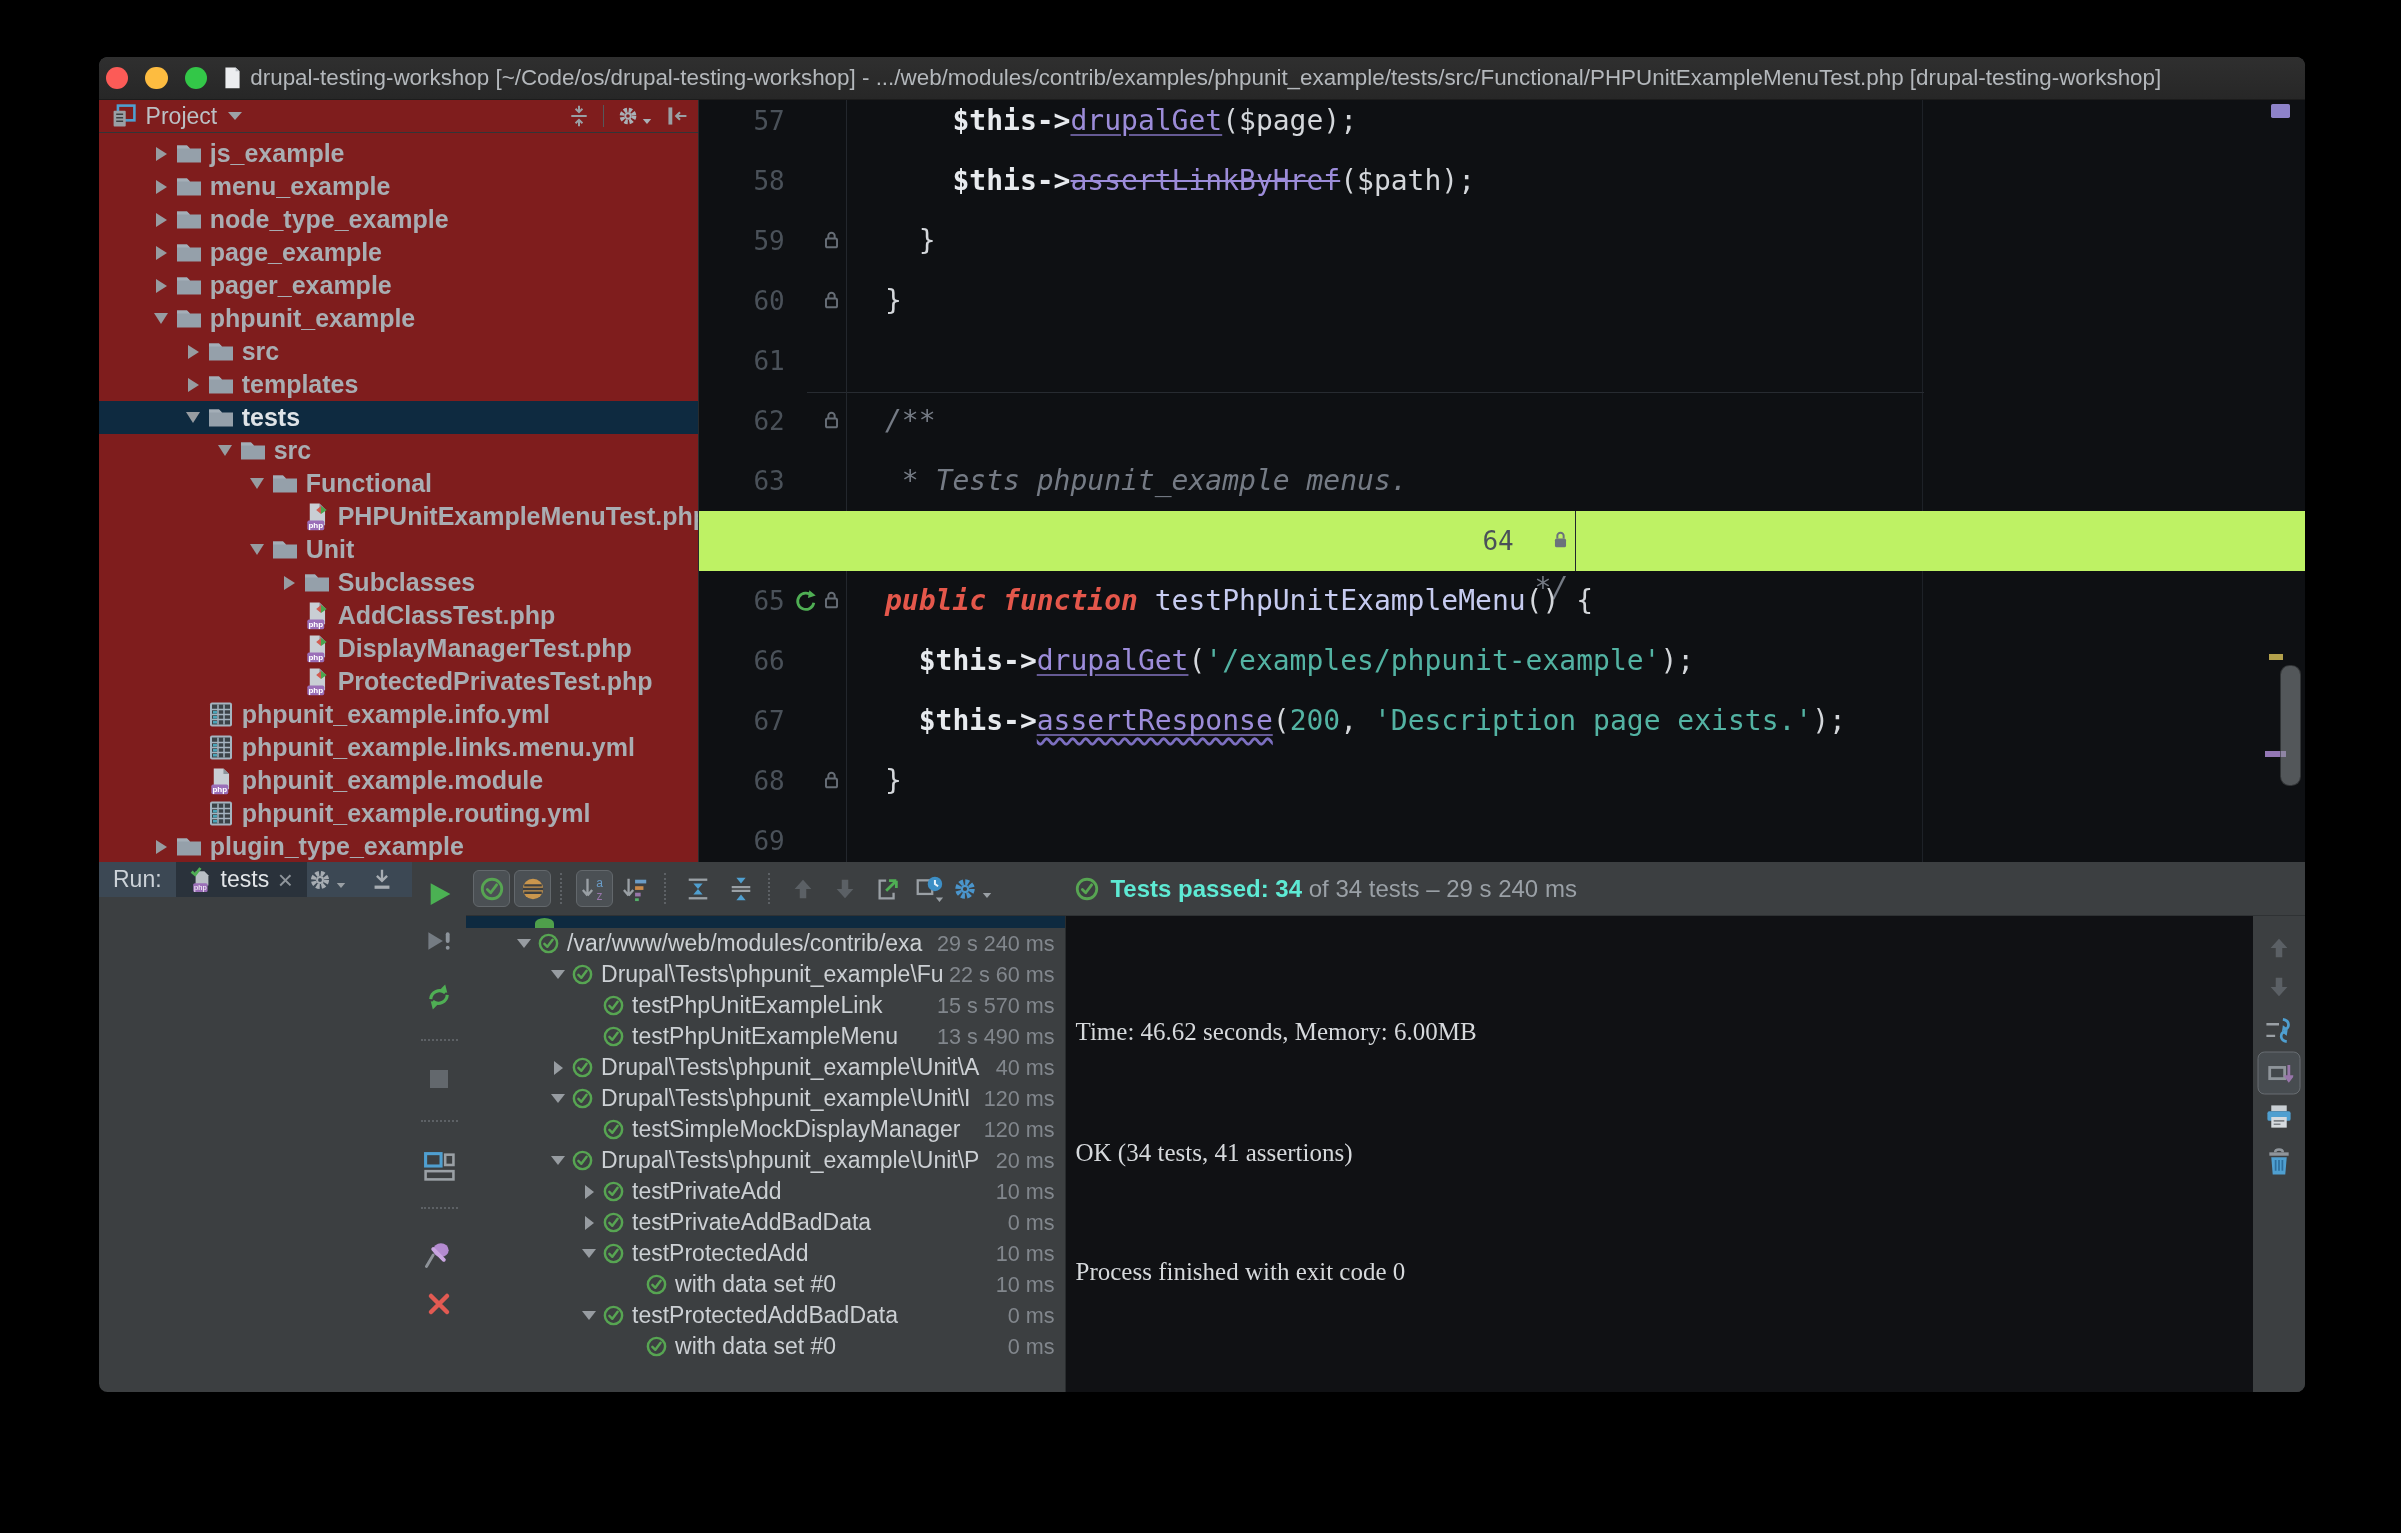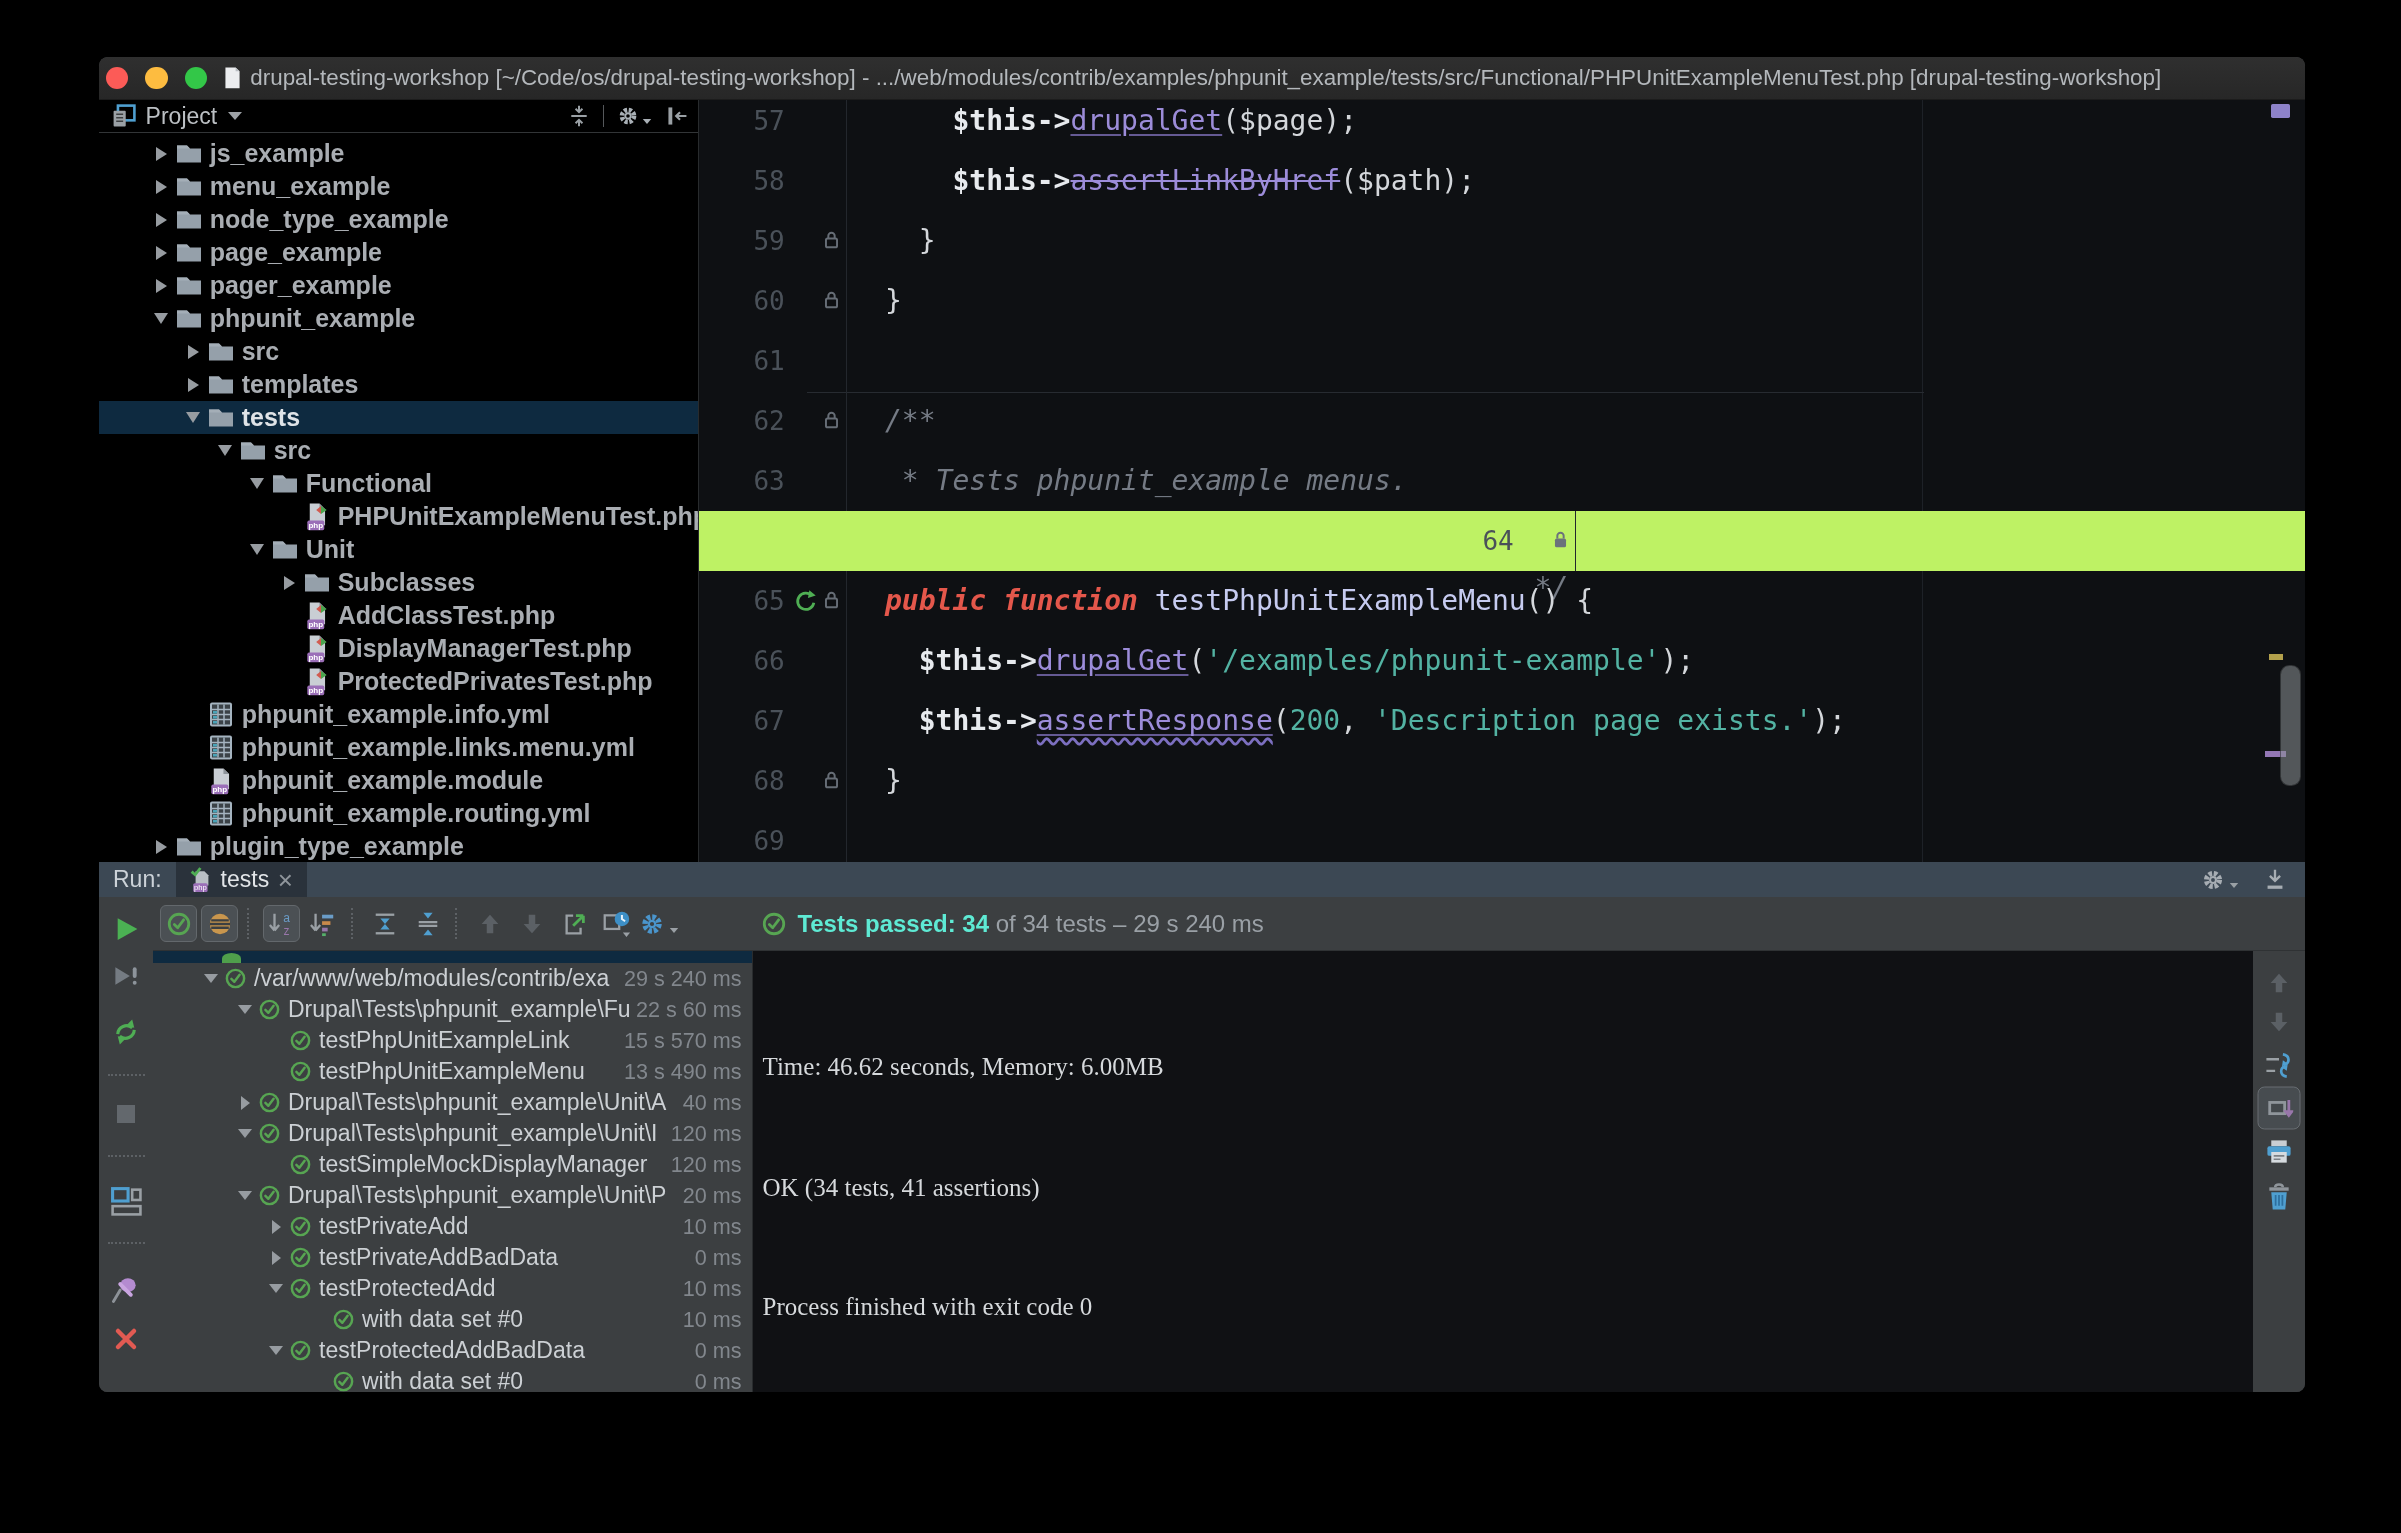--- a/index.html
+++ b/index.html
@@ -9,21 +9,21 @@
   
   .titlebar{height:42px;background:linear-gradient(#2f2f2f,#272727);border-bottom:0.9px solid #1c1c1c;
     display:flex;align-items:center;flex:0 0 auto;}
   .lights{display:flex;gap:17px;padding-left:7px;}
   .light{width:22.4px;height:22.4px;border-radius:50%;}
   .light.r{background:#fc5b57;}.light.y{background:#fdbc40;}.light.g{background:#33c748;}
   .title-doc{width:19px;height:24px;margin-left:15.5px;flex:0 0 auto;}
   .title-text{color:#b4b8bc;font-size:22.4px;margin-left:8.6px;white-space:nowrap;overflow:hidden;}
   
   .main{display:flex;height:762px;flex:0 0 auto;}
-  .project-panel{width:599px;flex:0 0 auto;background:#000000;border-right:0.9px solid #282b2d;display:flex;flex-direction:column;}
+  .project-panel{width:599px;flex:0 0 auto;background:#7f1d1d;border-right:0.9px solid #282b2d;display:flex;flex-direction:column;}
   .panel-header{height:32px;display:flex;align-items:center;padding:0 8.6px 0 12px;border-bottom:0.9px solid #323537;flex:0 0 auto;}
   .panel-header .ptitle{color:#bcc0c4;font-size:23px;margin-left:8.6px;}
   .tri-d-sm{width:0;height:0;border-left:7px solid transparent;border-right:7px solid transparent;border-top:8.6px solid #9da1a6;margin-left:10.4px;}
   .ph-icons{margin-left:auto;display:flex;align-items:center;gap:12px;}
   .ph-divider{width:0.9px;height:22.4px;background:#55585b;}
   .ic{display:inline-block;vertical-align:middle;}
   .tree{padding-top:4.3px;overflow:hidden;}
   .trow{height:33px;display:flex;align-items:center;font-size:25px;color:#a9adb2;white-space:nowrap;font-weight:bold;}
   .trow.sel{background:#0e2a40;color:#dfe3e7;}
   .slot{width:24px;flex:0 0 auto;display:flex;justify-content:center;}
@@ -49,21 +49,21 @@
   .tok-kw{color:#e4574b;font-style:italic;font-weight:600;}
   .tok-fn{color:#c6cbf0;}
   .tok-str{color:#53b3a3;}
   .tok-num{color:#53b3a3;}
   .tok-comment{color:#757b85;font-style:italic;}
   .stripe-square{position:absolute;right:15.5px;top:3.5px;width:19px;height:14px;background:#8d82c9;border-radius:1.7px;}
   .scroll-thumb{position:absolute;right:4.3px;top:565px;width:19px;height:119px;border-radius:9.5px;background:rgba(140,145,150,.55);border:0.9px solid rgba(0,0,0,.4);}
   .mark-y{position:absolute;right:22.4px;top:554px;width:14px;height:6px;background:#b3a14c;}
   .mark-p{position:absolute;right:19px;top:651px;width:21px;height:6px;background:#9377b5;}
   
-  .runpanel{flex:1;display:flex;flex-direction:column;min-height:0;}
+  .runpanel{flex:1;display:flex;flex-direction:row;min-height:0;}
   .run-header{height:35px;flex:0 0 auto;background:#3c4854;display:flex;align-items:center;}
   .run-label{color:#ccd2d8;font-size:23px;padding:0 14px 0 14px;}
   .run-tab{height:100%;background:#2a323b;display:flex;align-items:center;padding:0 14px;gap:8.6px;}
   .run-tab .tlabel{color:#e2e5e8;font-size:23px;}
   .run-tab .tclose{color:#8f959b;font-size:26px;line-height:1;}
   .rh-right{margin-left:auto;display:flex;align-items:center;gap:22.4px;padding-right:17px;}
   .run-body{flex:1;display:flex;min-height:0;}
   .left-strip{width:54px;flex:0 0 auto;background:#3c3f41;position:relative;}
   .ls-ic{position:absolute;left:50%;transform:translate(-50%,-50%);}
   .dotted-sep{position:absolute;left:8.6px;width:37px;border-top:2.6px dotted #5d6165;}

